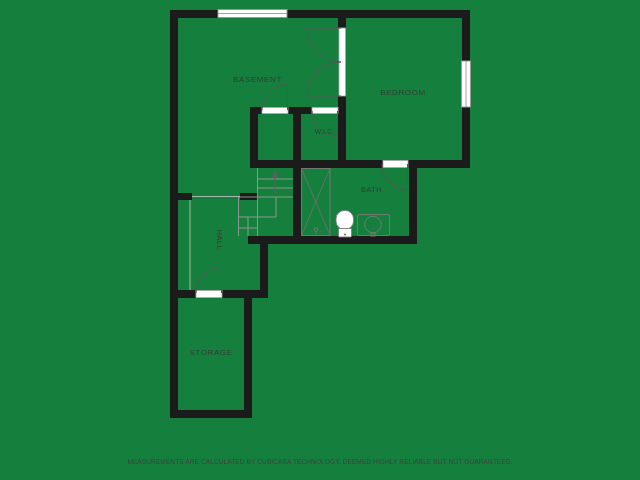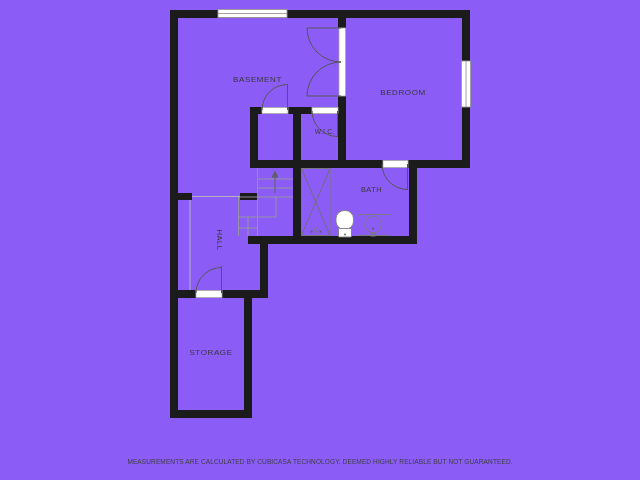--- a/index.html
+++ b/index.html
@@ -10,21 +10,21 @@
   body {
     width: 640px;
     height: 480px;
     overflow: hidden;
     font-family: "Liberation Sans", sans-serif;
   }
   .canvas {
     position: relative;
     width: 640px;
     height: 480px;
-    background: #8b5cf6;
+    background: #15803d;
   }
   svg { display: block; }
 
   .wall      { fill: #1b1b1b; stroke: none; }
   .threshold { fill: #ffffff; stroke: #aaaaaa; stroke-width: 0.8; }
   .doorline  { stroke: #565656; stroke-width: 1; fill: none; }
   .winframe  { fill: #ffffff; stroke: #999999; stroke-width: 0.9; }
   .winglass  { stroke: #999999; stroke-width: 0.9; fill: none; }
   .stair     { stroke: #9a9a9a; stroke-width: 0.9; fill: none; }
   .openline  { stroke: #bcbcbc; stroke-width: 0.9; fill: none; }

